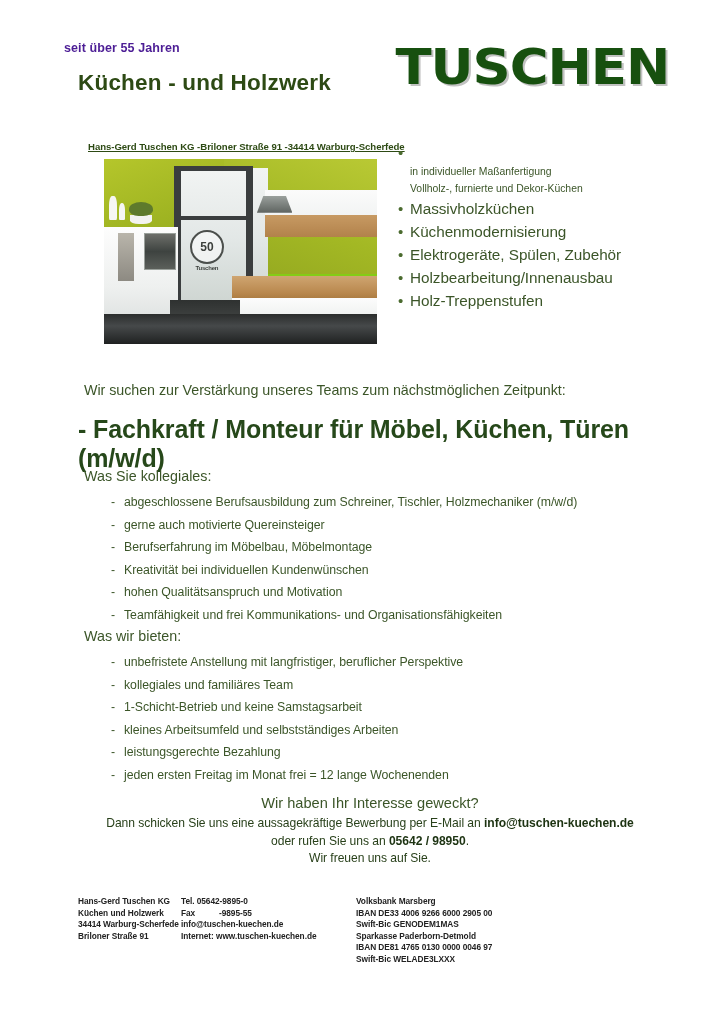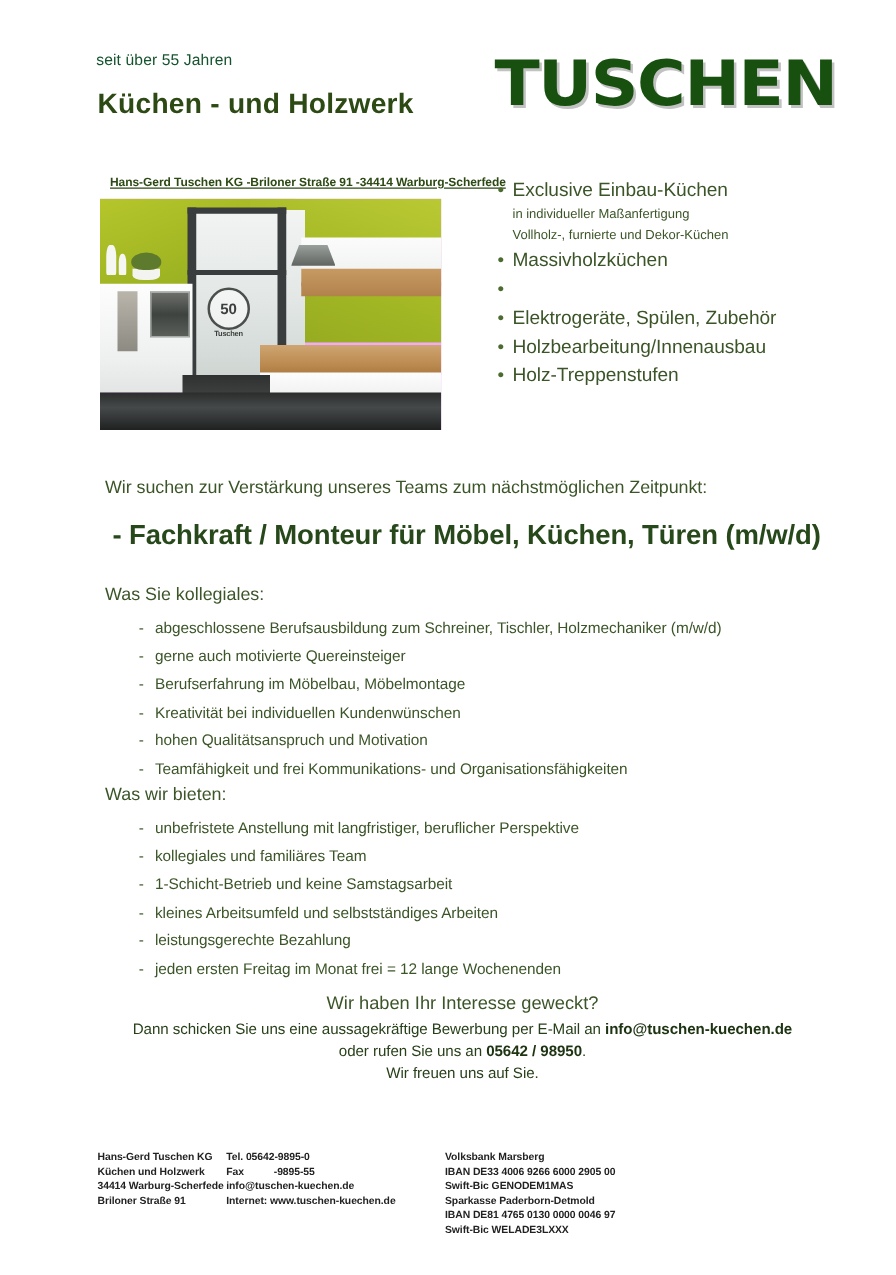--- a/index.html
+++ b/index.html
@@ -18,25 +18,25 @@
   }
   .page {
     position: absolute;
     inset: 0;
     background: #ffffff;
   }
 
   
   .tagline {
     position: absolute;
-    left: 77px;
+    left: 64px;
     top: 41px;
     font-size: 12.5px;
-    font-weight: normal;
-    color: #14532d;
+    font-weight: bold;
+    color: #4c1d95;
     letter-spacing: .1px;
   }
   .headline {
     position: absolute;
     left: 78px;
     top: 70px;
     font-size: 22.5px;
     font-weight: bold;
     color: #2d4a14;
     letter-spacing: .2px;
@@ -64,26 +64,26 @@
     font-size: 9.6px;
     font-weight: bold;
     color: #2d4a14;
     text-decoration: underline;
     letter-spacing: -.05px;
   }
 
   
   .photo {
     position: absolute;
-    left: 80px;
+    left: 104px;
     top: 159px;
     width: 273px;
     height: 185px;
     overflow: hidden;
-    background: #f0abfc;
+    background: #84cc16;
   }
   .ph-wall-left {
     position: absolute; left: 0; top: 0; width: 57%; height: 42%;
     background: linear-gradient(160deg,#b5c62b 0%,#9fb422 60%,#93a922 100%);
   }
   .ph-wall-right {
     position: absolute; right: 0; top: 0; width: 56%; height: 62%;
     background: linear-gradient(200deg,#b9c934 0%,#a3b824 55%,#94a820 100%);
   }
   .ph-window {
@@ -215,23 +215,23 @@
   .intro {
     position: absolute;
     left: 84px;
     top: 382px;
     font-size: 14.3px;
     color: #3b5528;
     letter-spacing: -.05px;
   }
   .job-title {
     position: absolute;
-    left: 90px;
+    left: 78px;
     top: 415px;
-    font-size: 22px;
+    font-size: 25px;
     font-weight: bold;
     color: #26481a;
     letter-spacing: -.1px;
   }
 
   .block {
     position: absolute;
     left: 84px;
     width: 590px;
   }
@@ -275,21 +275,21 @@
     line-height: 17.5px;
     color: #28401a;
     letter-spacing: -.05px;
   }
   .cta-line b { color: #1d3312; }
 
   
   .footer {
     position: absolute;
     left: 0;
-    top: 916px;
+    top: 892px;
     width: 643px;
     height: 90px;
   }
   .fcol {
     position: absolute;
     font-size: 8.3px;
     line-height: 11.6px;
     color: #222222;
     font-weight: bold;
     letter-spacing: -.05px;
@@ -337,30 +337,30 @@
     <div class="ph-floor"></div>
     <div class="ph-seal">
       <div class="ring">50</div>
       <div class="seal-label">Tuschen</div>
     </div>
   </div>
 
   <div class="services">
       <div class="svc-item">
         <span class="svc-dot">•</span>
-        <span class="svc-main">Exclusive Einbau-Küchen</span>
       </div>
       <div class="svc-sub">in individueller Maßanfertigung</div>
       <div class="svc-sub">Vollholz-, furnierte und Dekor-Küchen</div>
       <div class="svc-item">
         <span class="svc-dot">•</span>
         <span class="svc-main">Massivholzküchen</span>
       </div>
       <div class="svc-item">
         <span class="svc-dot">•</span>
+        <span class="svc-main">Küchenmodernisierung</span>
       </div>
       <div class="svc-item">
         <span class="svc-dot">•</span>
         <span class="svc-main">Elektrogeräte, Spülen, Zubehör</span>
       </div>
       <div class="svc-item">
         <span class="svc-dot">•</span>
         <span class="svc-main">Holzbearbeitung/Innenausbau</span>
       </div>
       <div class="svc-item">

